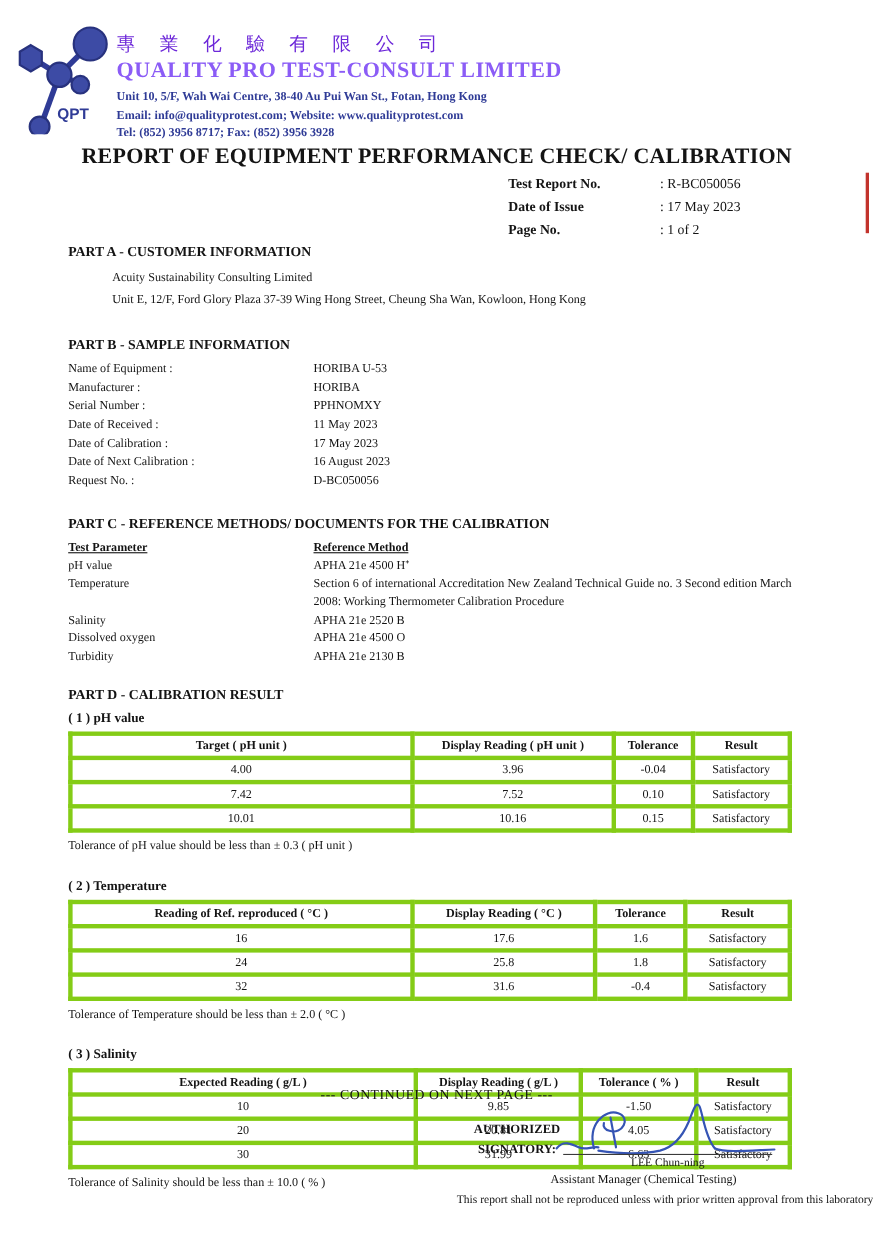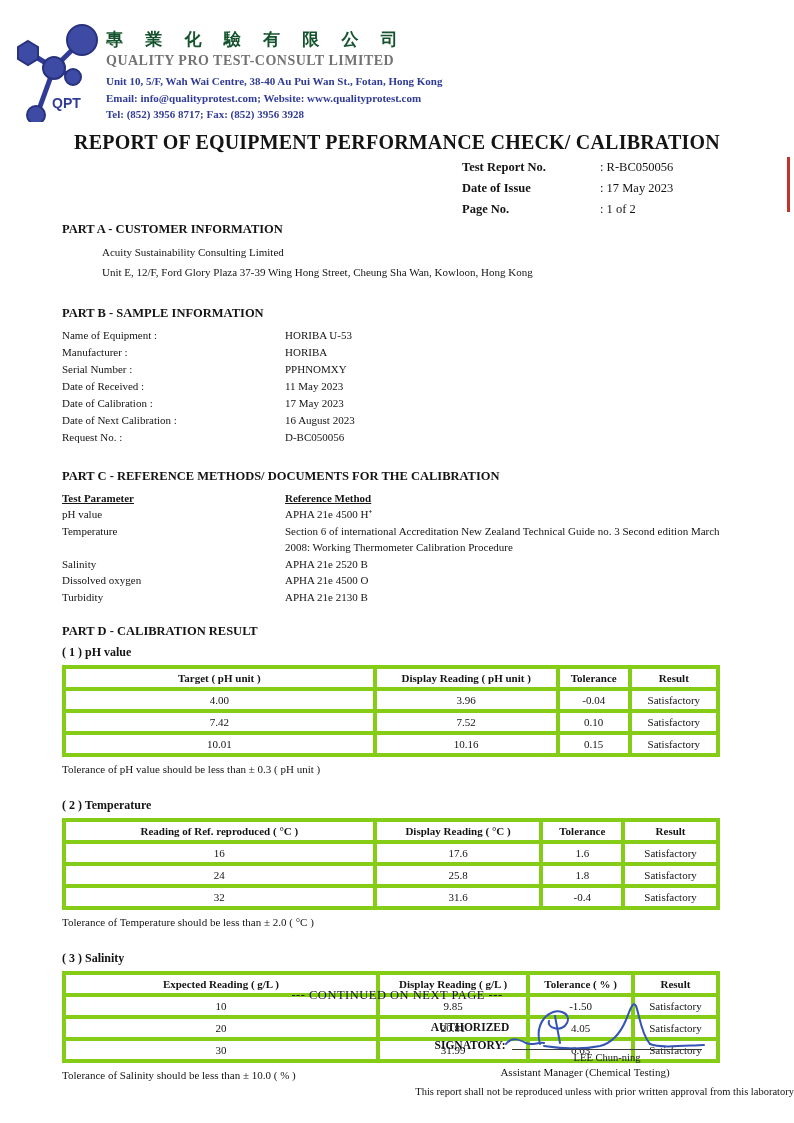--- a/index.html
+++ b/index.html
@@ -4,22 +4,22 @@
 <style>
   html,body{margin:0;padding:0;background:#888;}
   .page{
     position:relative; width:794px; height:1123px; margin:0 auto;
     background:#ffffff; font-family:"Liberation Serif", serif; color:#141414;
     overflow:hidden;
   }
   
   .logo{position:absolute; left:8px; top:16px; width:96px; height:106px;}
   .header-text{position:absolute; left:106px; top:28px; width:560px;}
-  .company-cn{font-size:17px; font-weight:bold; letter-spacing:9px; color:#14532d;}
-  .company-en{font-size:14px; font-weight:bold; color:#737373; margin-top:2px; letter-spacing:.5px;}
+  .company-cn{font-size:17px; font-weight:normal; letter-spacing:9px; color:#6d28d9;}
+  .company-en{font-size:20px; font-weight:bold; color:#8b5cf6; margin-top:2px; letter-spacing:.5px;}
   .addr{font-size:11px; font-weight:bold; color:#2f3b96; line-height:1.5; margin-top:4px;}
   .addr div{white-space:nowrap;}
   
   .doc-title{position:absolute; top:131px; left:0; width:100%; text-align:center;
     font-size:20px; font-weight:bold; letter-spacing:.2px;}
   .report-info{position:absolute; left:462px; top:157px; font-size:12.5px;}
   .report-info .row{display:flex; height:21px; line-height:21px;}
   .report-info .lbl{width:138px; font-weight:bold;}
   .red-mark{position:absolute; left:787px; top:157px; width:3px; height:55px; background:#c2332c;}
   

